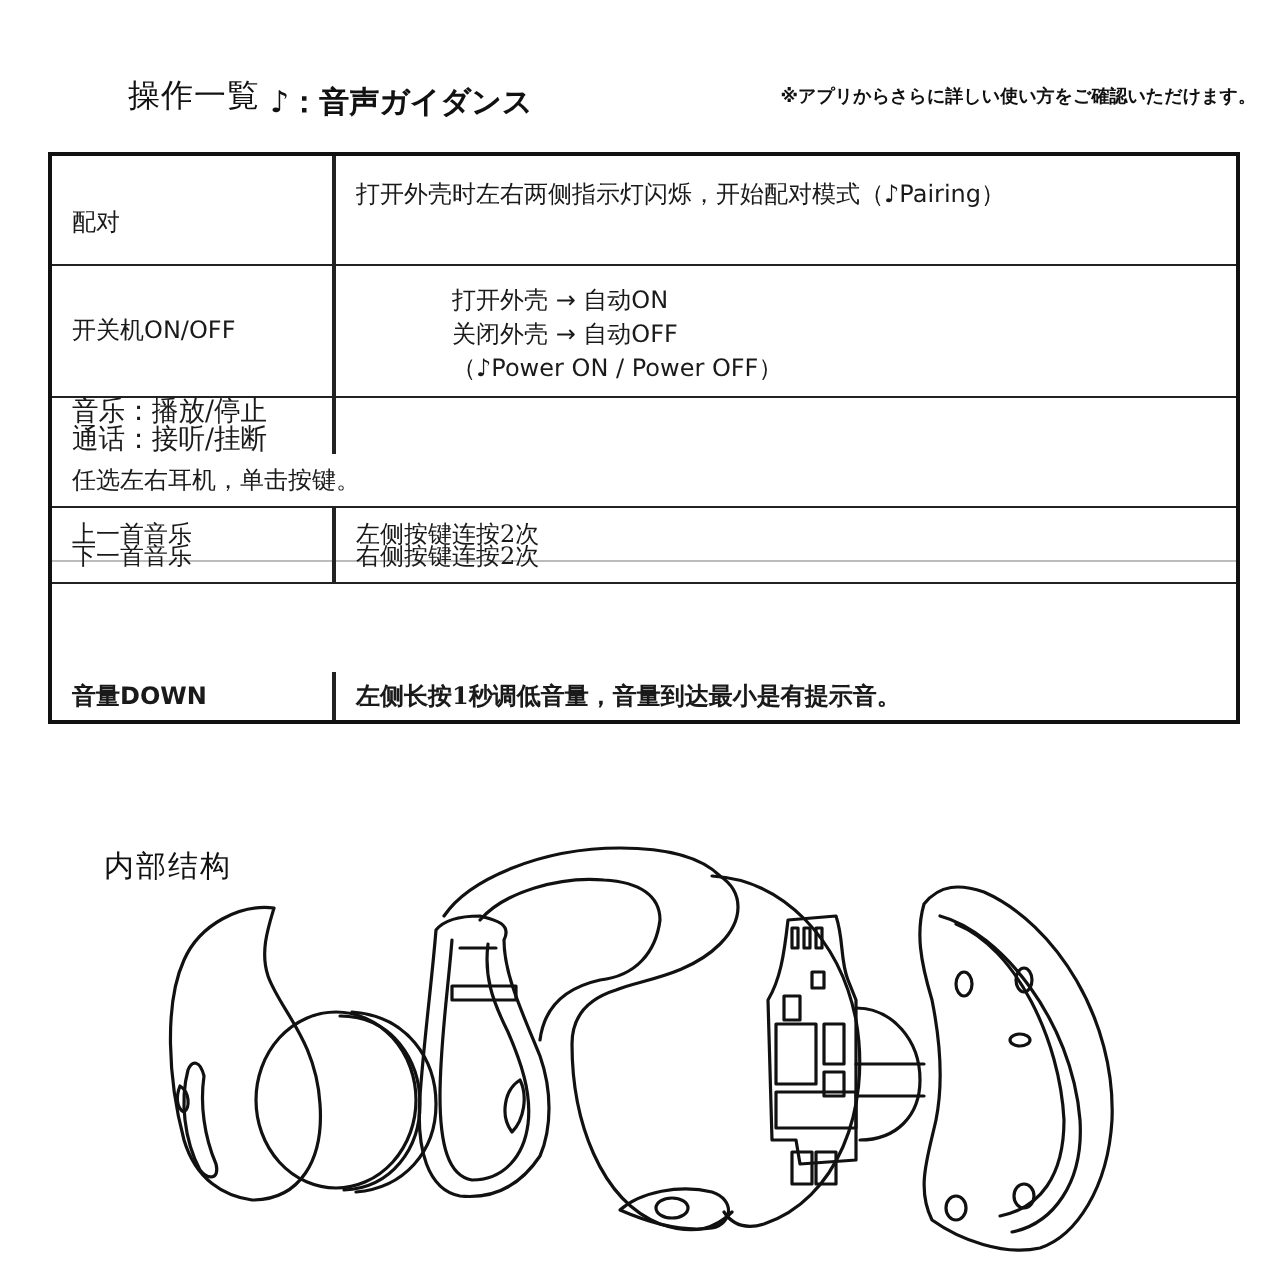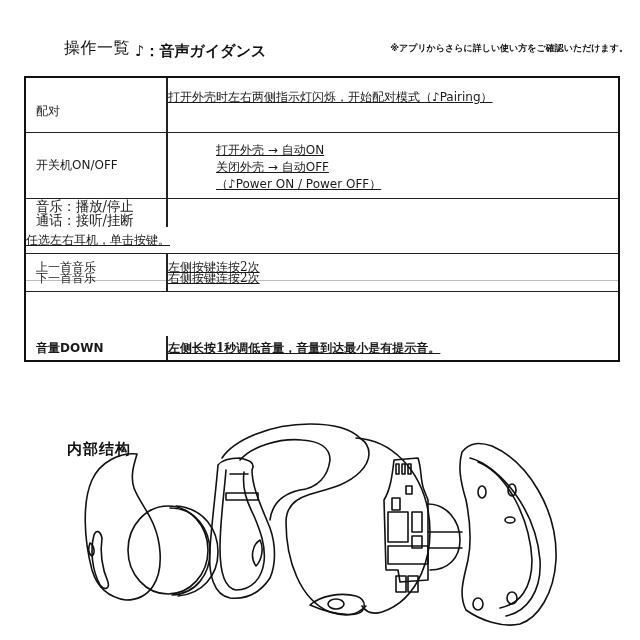--- a/index.html
+++ b/index.html
@@ -64,50 +64,49 @@
       box-sizing: border-box;
       border-right: 2px solid #222;
       padding-left: 10px;
       display: flex;
       align-items: center;
       font-size: 12px;
       color: #1a1a1a;
     }
     .cell-desc {
       flex: 1;
+      padding-left: 10px;
       display: flex;
       flex-direction: column;
       justify-content: center;
       font-size: 12px;
       color: #1a1a1a;
       line-height: 17px;
-      text-decoration: underline;
     }
     .cell-desc.top { justify-content: flex-start; padding-top: 11px; }
     .cell-label.top { align-items: flex-start; padding-top: 25px; }
     .serif { font-family: "DejaVu Serif", "Liberation Serif", serif; }
     .bold { font-weight: bold; }
     .music-label {
       font-family: "DejaVu Serif", "Liberation Serif", serif;
       font-size: 14px;
       line-height: 14px;
       display: flex;
       flex-direction: column;
       transform: scaleX(0.95);
       transform-origin: left center;
     }
     .section-title {
       position: absolute;
-      left: 67px;
+      left: 52px;
       top: 424px;
       font-size: 15px;
-      font-weight: bold;
+      font-weight: normal;
       color: #111;
       letter-spacing: 1px;
-      margin-top: 16px;
     }
     .diagram {
       position: absolute;
       left: 0;
       top: 400px;
       width: 640px;
       height: 240px;
     }
   </style>
 </head>

